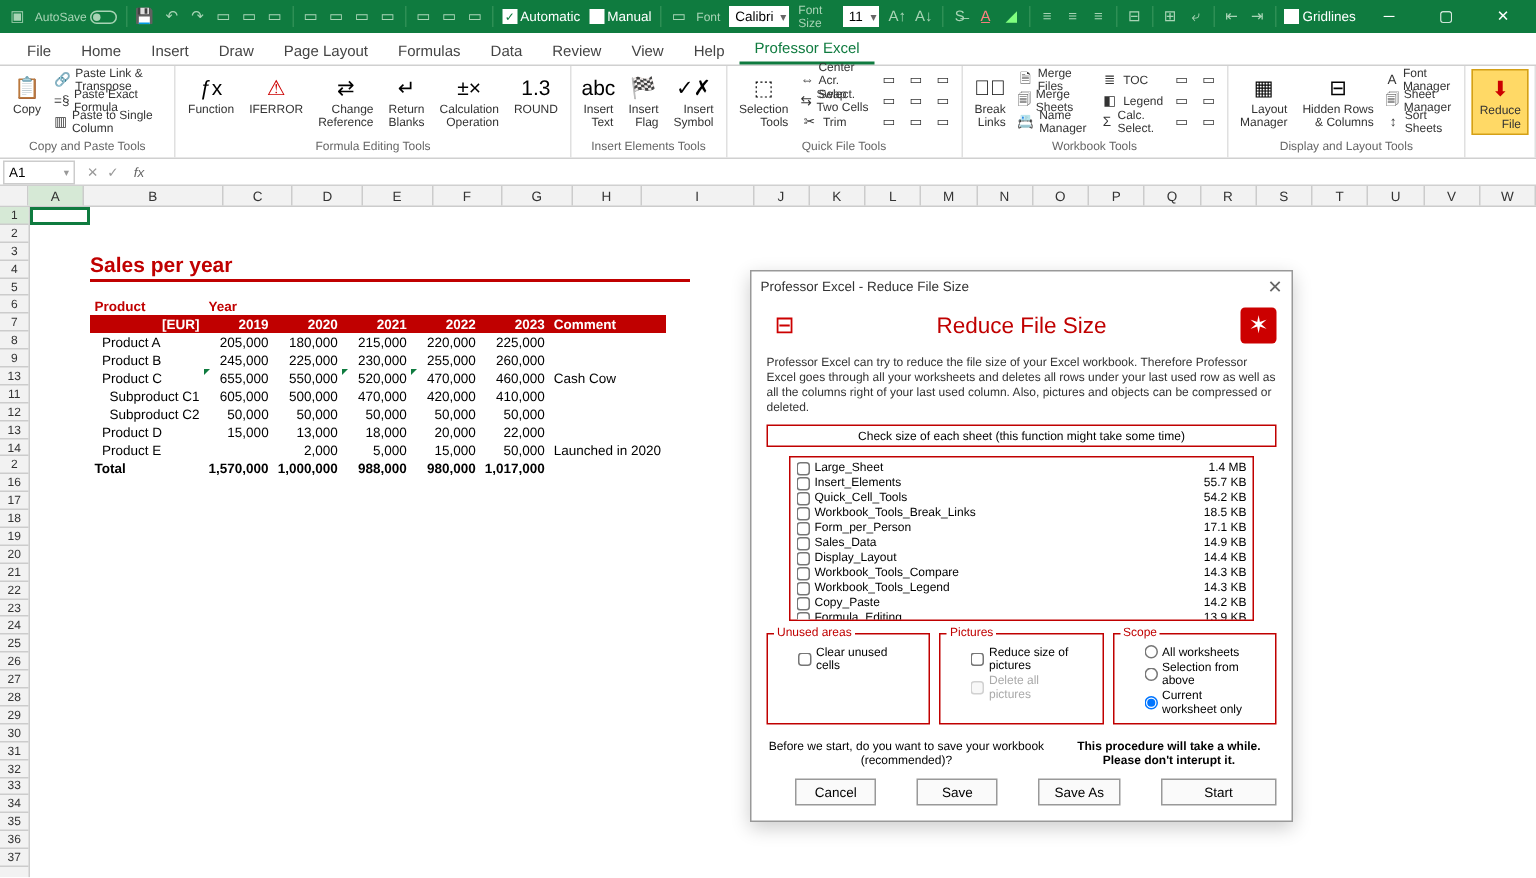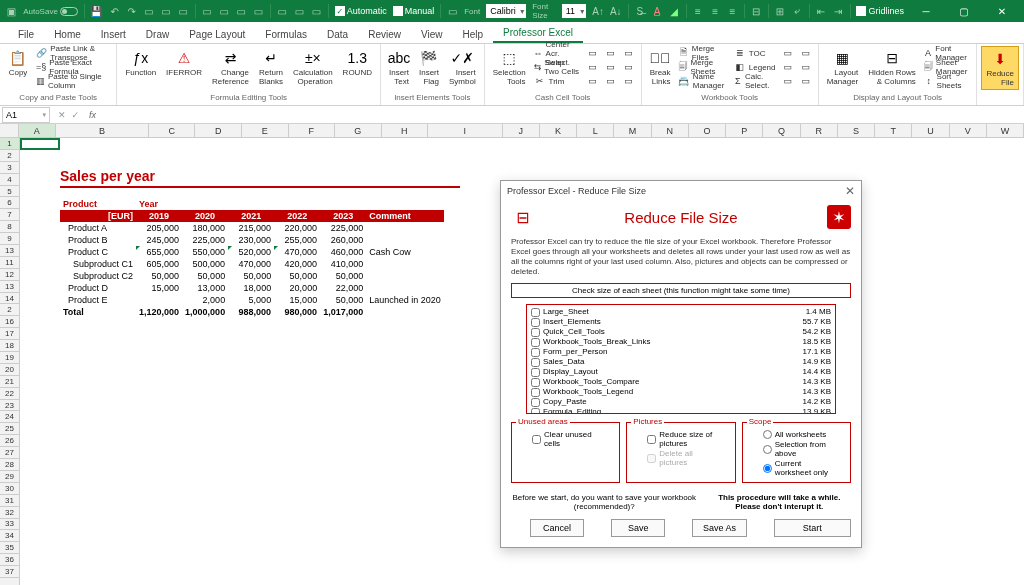--- a/index.html
+++ b/index.html
@@ -54,21 +54,21 @@
 .row-headers { width: 20px; background: #f2f2f2; border-right: 1px solid #ccc; }
 .row-hdr { height: 11.9px; border-bottom: 1px solid #ccc; font-size: 8px; color: #333; display: flex; align-items: center; justify-content: center; }
 .row-hdr.sel { background: #d6e9d6; }
 .cells { position: relative; flex: 1; }
 .cell-selection { position: absolute; border: 2px solid #0f7b3f; pointer-events: none; }
 
 .data-table { position: absolute; left: 40px; top: 30px; width: 400px; }
 .title-cell { font-size: 14px; font-weight: bold; color: #c00000; border-bottom: 2px solid #c00000; padding-bottom: 2px; }
 .tbl { border-collapse: collapse; margin-top: 10px; font-size: 9px; }
 .tbl th, .tbl td { padding: 1px 3px; }
-.tbl .hdr-row th { background: #c00000; color: #fff; font-weight: bold; text-align: center; }
+.tbl .hdr-row th { background: #c00000; color: #fff; font-weight: bold; text-align: right; }
 .tbl .cat-hdr { color: #c00000; font-weight: bold; text-align: left; }
 .tbl td.num { text-align: right; }
 .tbl td.txt { text-align: left; }
 .tbl tr.total td { font-weight: bold; }
 .green-tri { position: relative; }
 .green-tri::before { content: ''; position: absolute; top: 0; left: 0; border-top: 4px solid #0f7b3f; border-right: 4px solid transparent; }
 
 
 .dialog { position: absolute; left: 500px; top: 180px; width: 362px; background: #fff; border: 1px solid #999; box-shadow: 0 4px 12px rgba(0,0,0,0.2); font-size: 9px; }
 .dlg-title { height: 20px; display: flex; align-items: center; padding: 0 6px; justify-content: space-between; font-size: 9px; color: #333; }
@@ -307,21 +307,21 @@
             <span class="icon">▭</span>
           </div>
         <div class="small-btn">
             <span class="icon">▭</span>
           </div>
         <div class="small-btn">
             <span class="icon">▭</span>
           </div>
       </div>
     </div>
-    <div class="ribbon-group-label">Cash Cell Tools</div>
+    <div class="ribbon-group-label">Quick File Tools</div>
   </div>
   <div class="ribbon-group">
     <div class="ribbon-row">
       <div class="big-btn">
           <span class="icon">🔗⃠</span>
           <span class="label">Break
 Links</span>
         </div>
       <div class="col-stack">
         <div class="small-btn">
@@ -578,21 +578,21 @@
                 <td class="num">2,000</td>
                 <td class="num">5,000</td>
                 <td class="num">15,000</td>
                 <td class="num">50,000</td>
                 <td class="txt">Launched in 2020</td>
               </tr>
             </tbody>
           <tbody>
               <tr class="total" id="total-row">
                 <td class="txt">Total</td>
-                <td class="num">1,120,000</td>
+                <td class="num">1,570,000</td>
                 <td class="num">1,000,000</td>
                 <td class="num">988,000</td>
                 <td class="num">980,000</td>
                 <td class="num">1,017,000</td>
                 <td></td>
               </tr>
         </tbody>
           </table>
       </div>
     </div>

